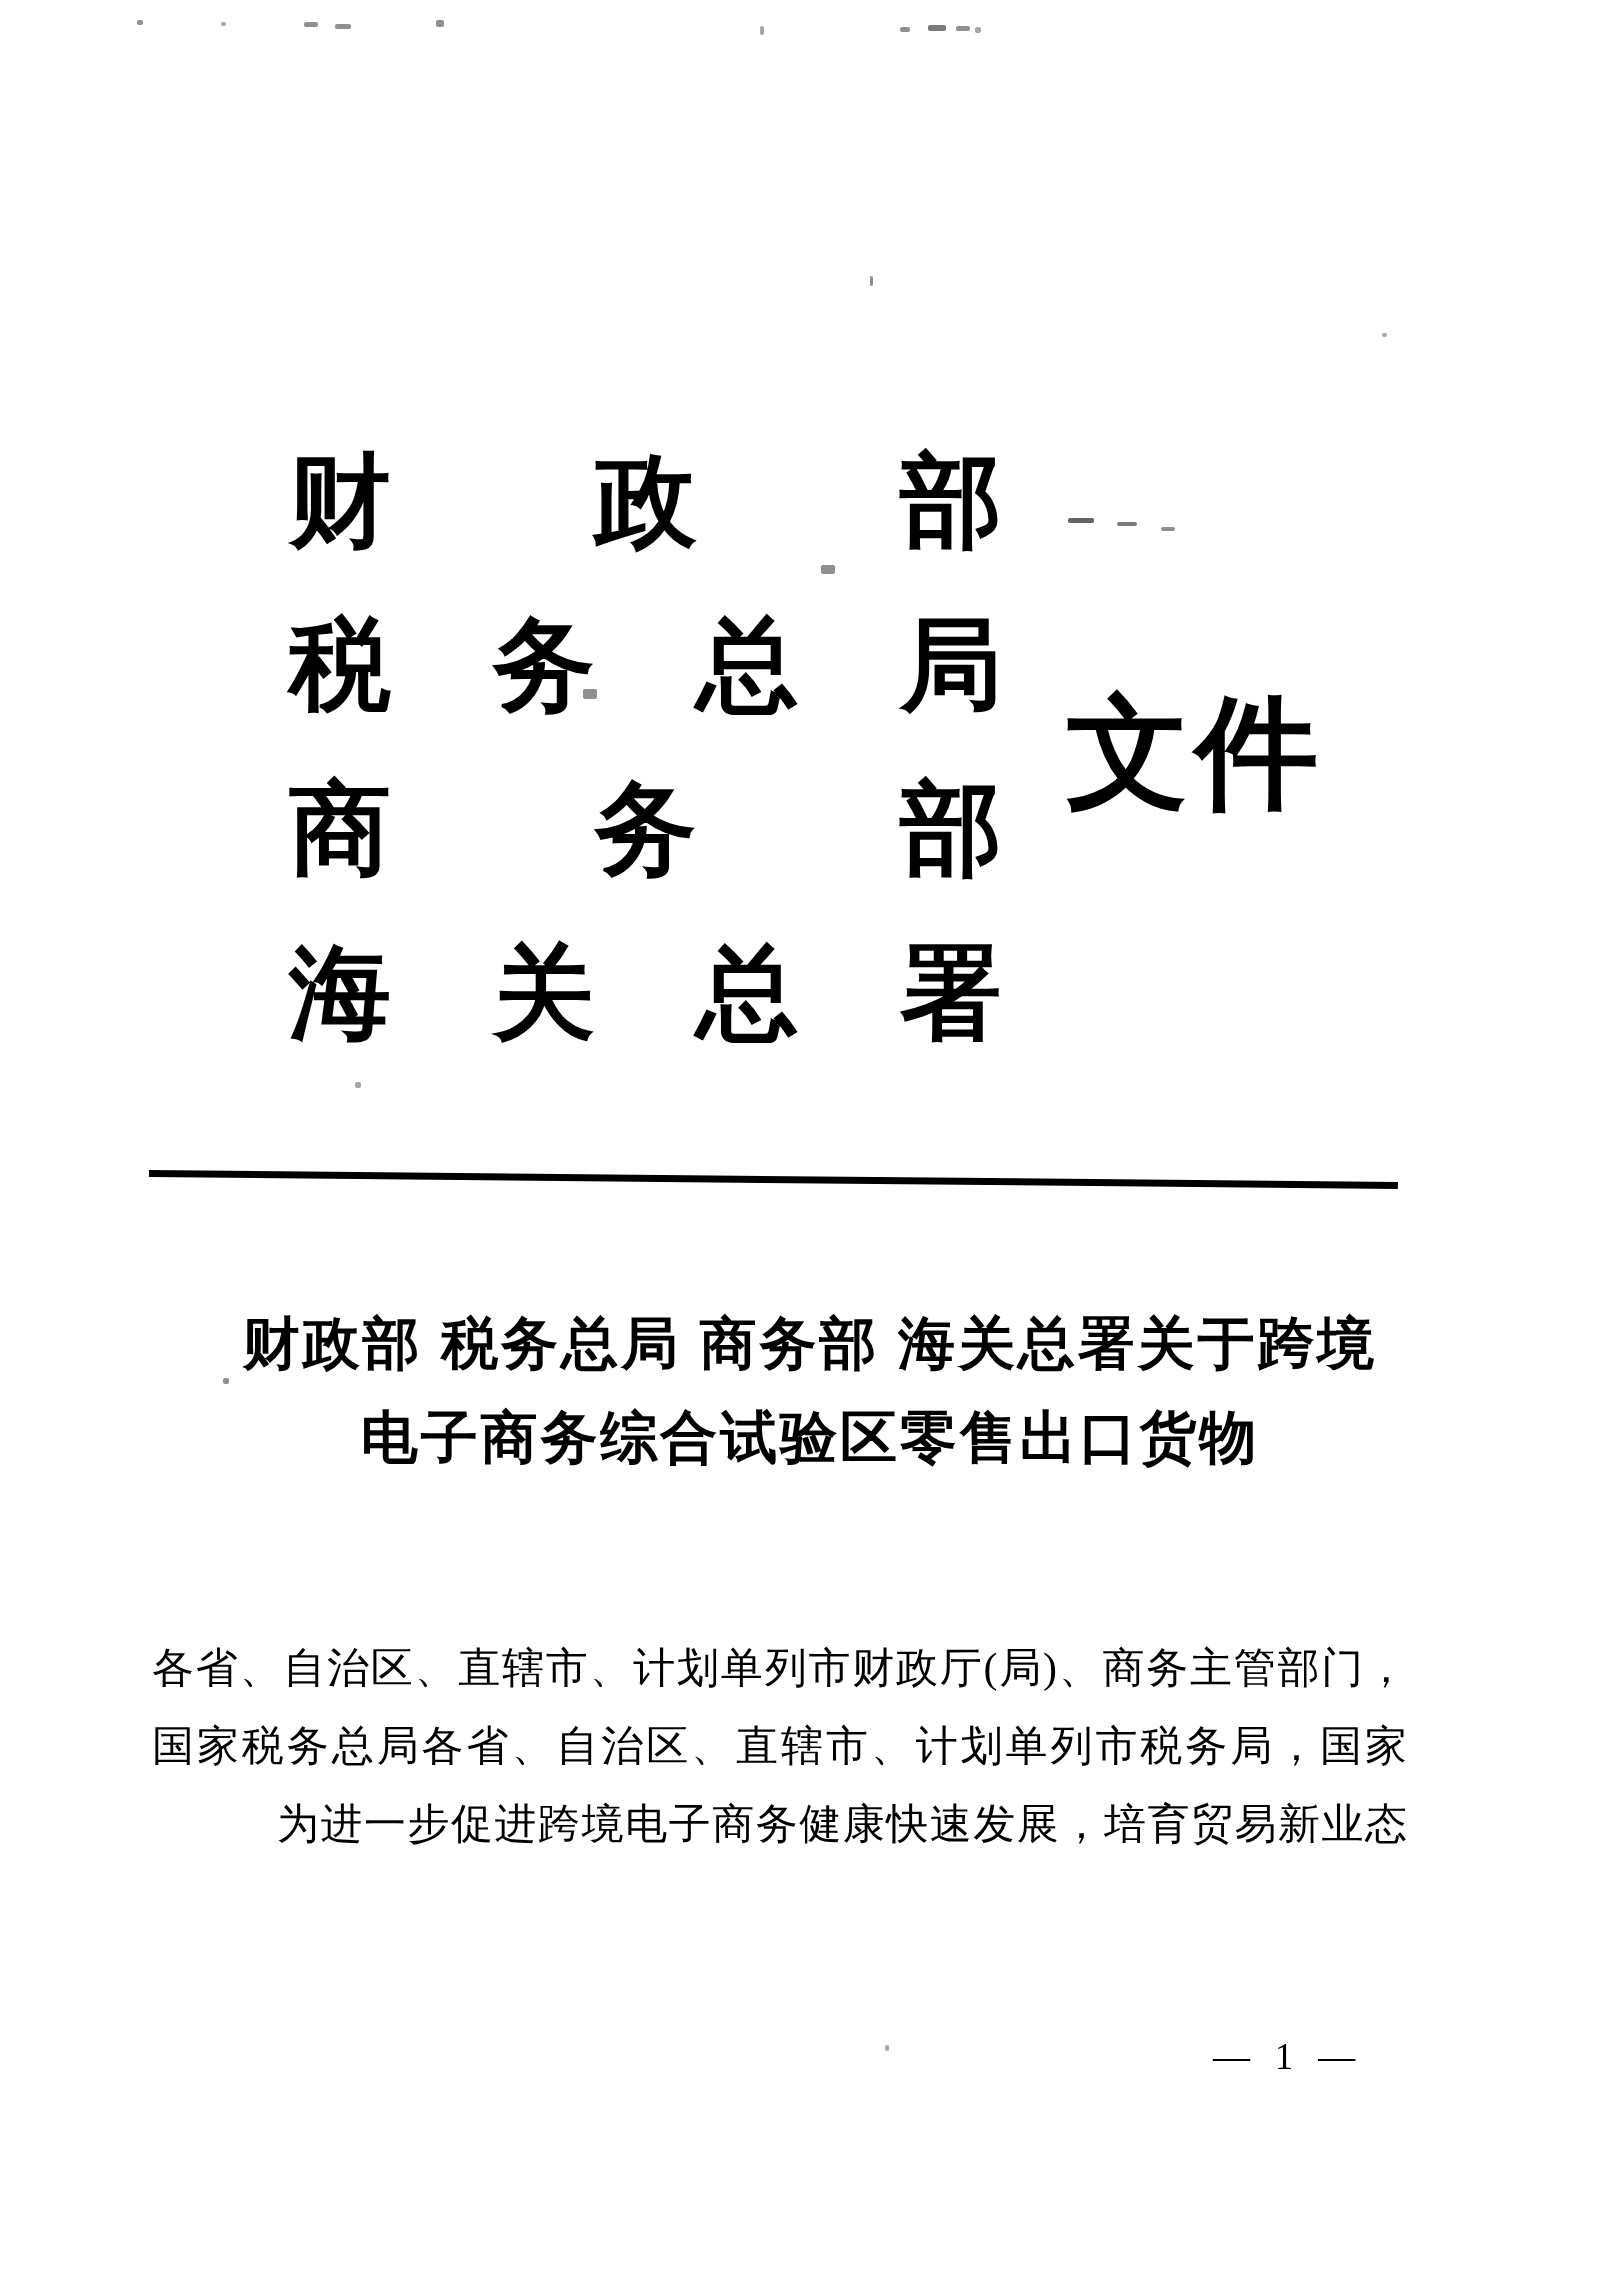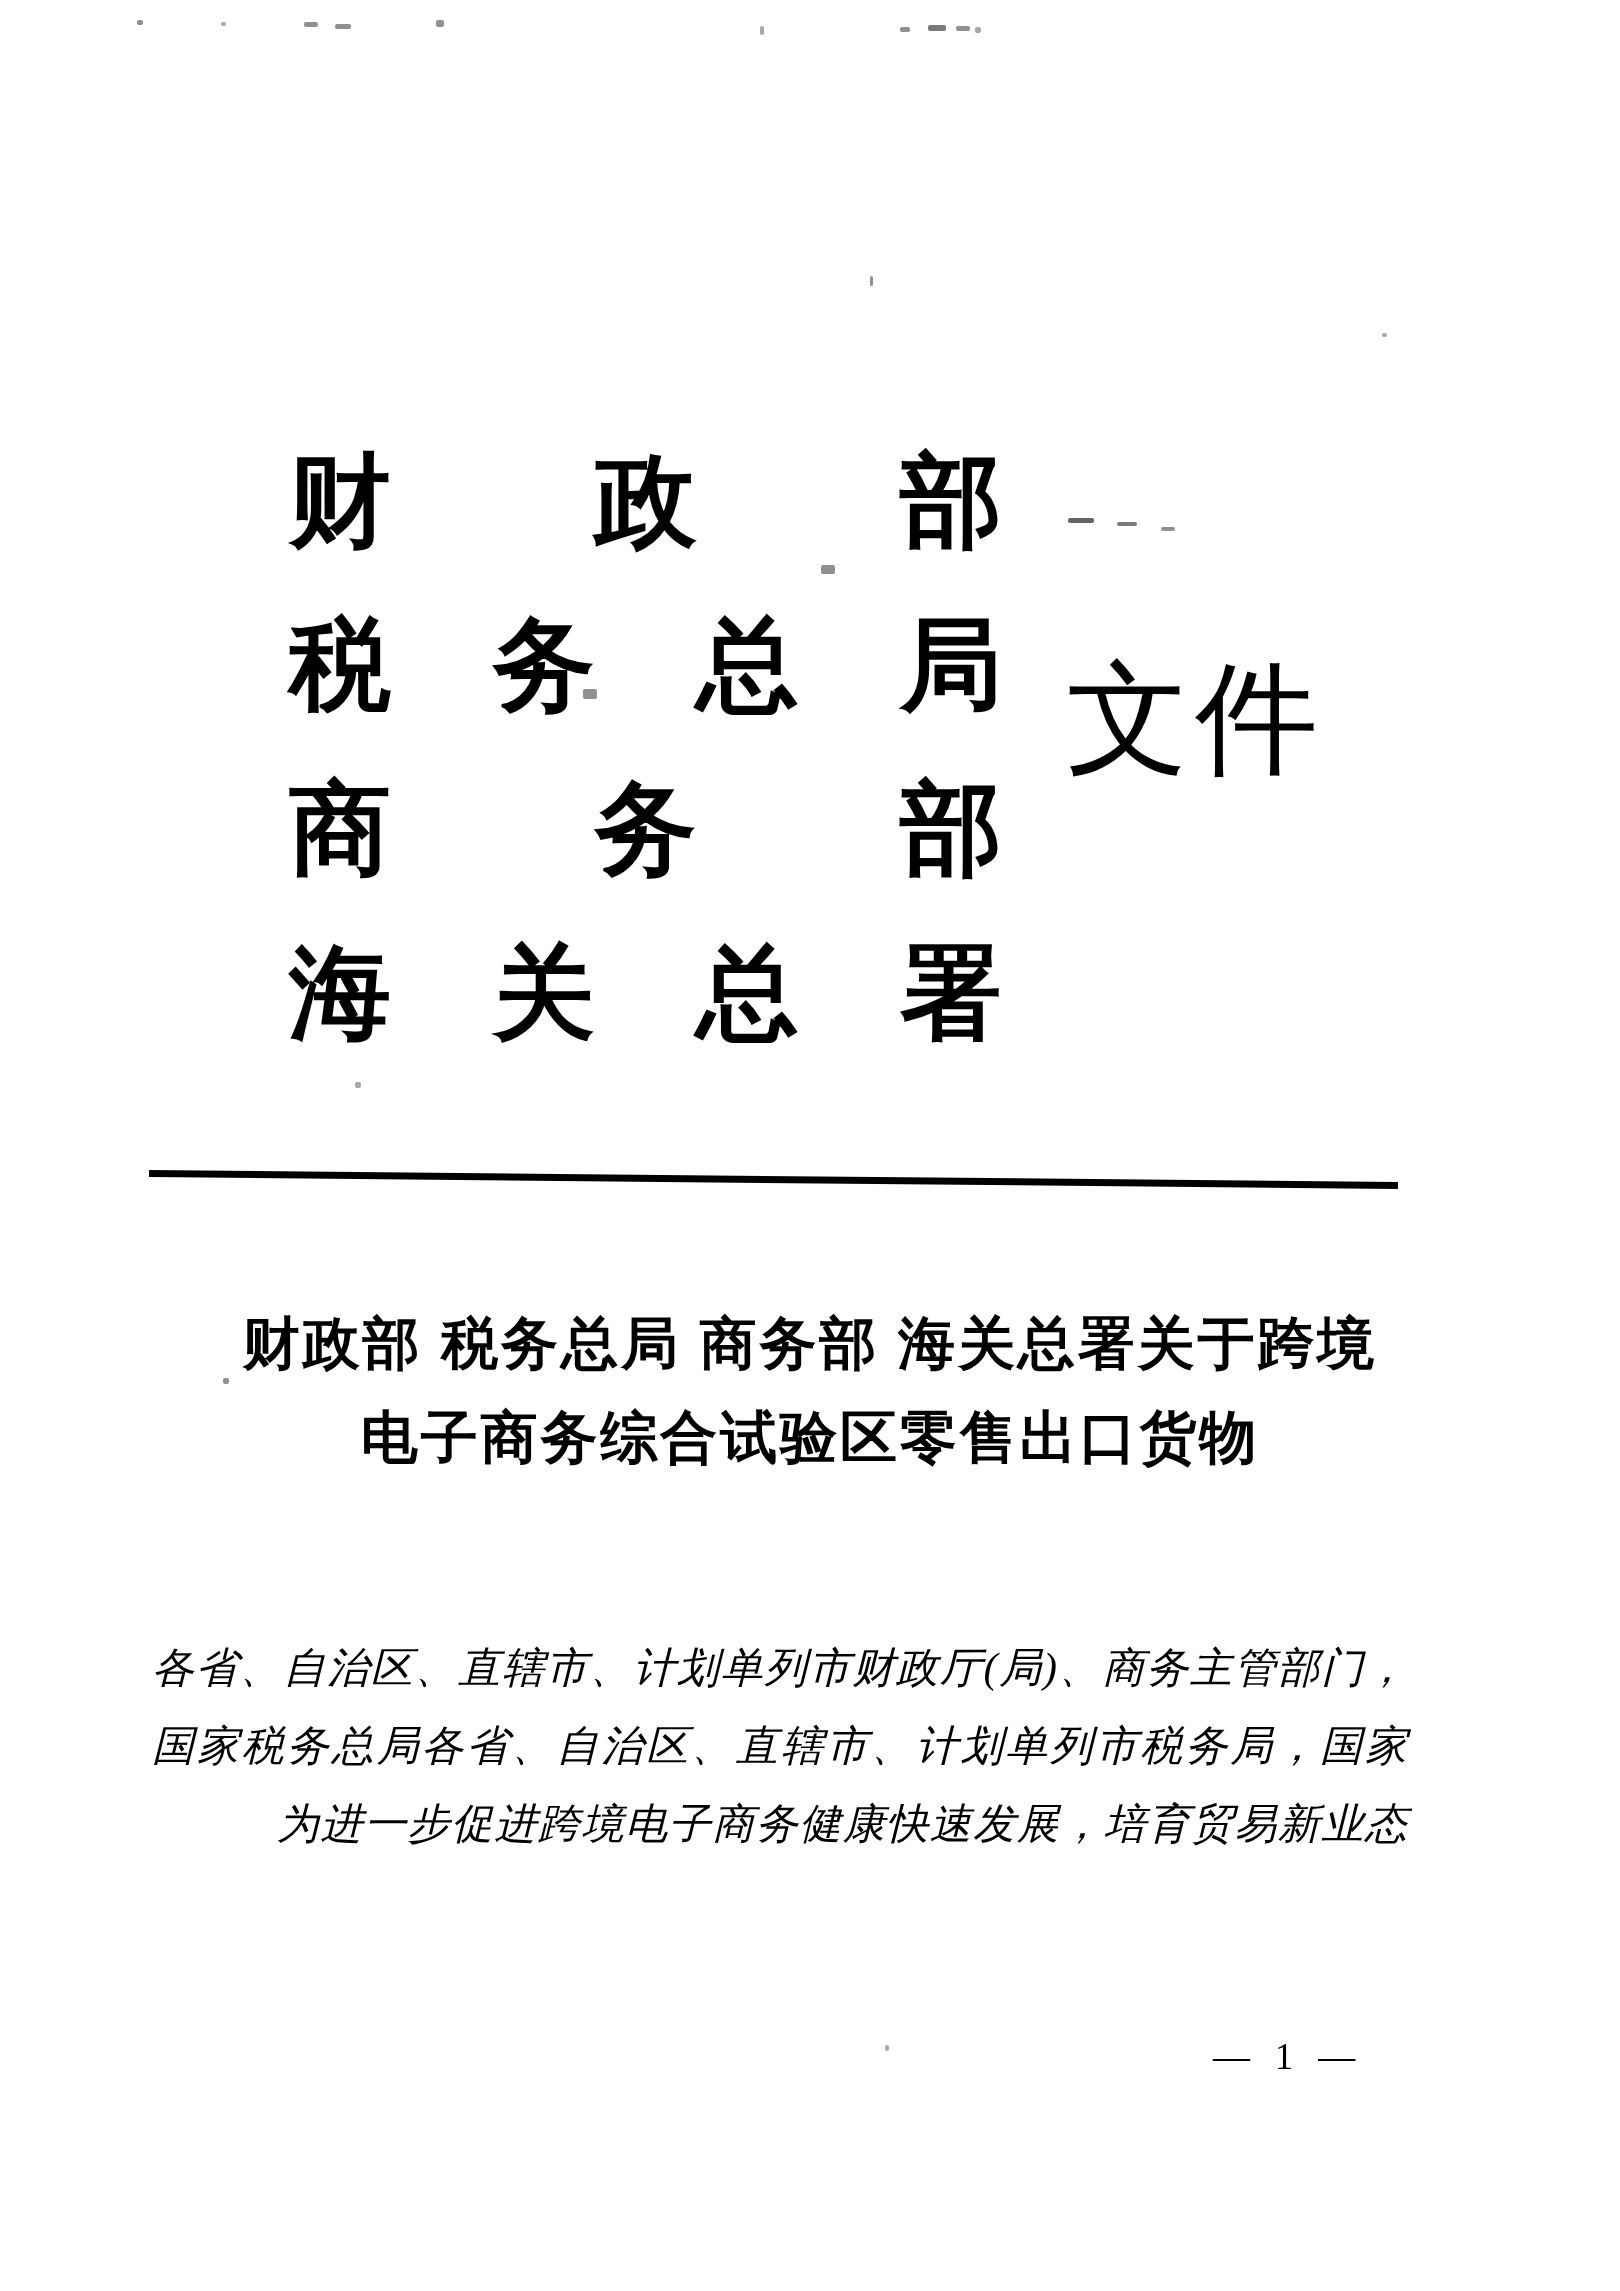--- a/index.html
+++ b/index.html
@@ -31,23 +31,23 @@
     font-family: "Liberation Serif", "DejaVu Serif", serif;
     font-weight: 700;
     font-size: 102px;
     line-height: 106px;
     color: #000;
   }
   
   .doc-mark {
     position: absolute;
     left: 1066px;
-    top: 651px;
+    top: 685px;
     font-family: "Liberation Serif", "DejaVu Serif", serif;
-    font-weight: 400;
+    font-weight: 700;
     font-size: 123px;
     line-height: 137px;
     letter-spacing: 5.9px;
     white-space: nowrap;
   }
   
   .doc-number {
     position: absolute;
     left: 542px;
     top: 1100px;
@@ -83,21 +83,20 @@
     line-height: 94px;
     letter-spacing: 2.9px;
     white-space: nowrap;
   }
   
   .body-block {
     position: absolute;
     left: 152px;
     top: 1629px;
     width: 1255px;
-    font-style: italic;
   }
   .body-line {
     font-family: "Liberation Serif", "DejaVu Serif", serif;
     font-size: 42px;
     line-height: 78px;
     text-align: justify;
     text-align-last: justify;
     text-justify: inter-character;
     white-space: nowrap;
   }

